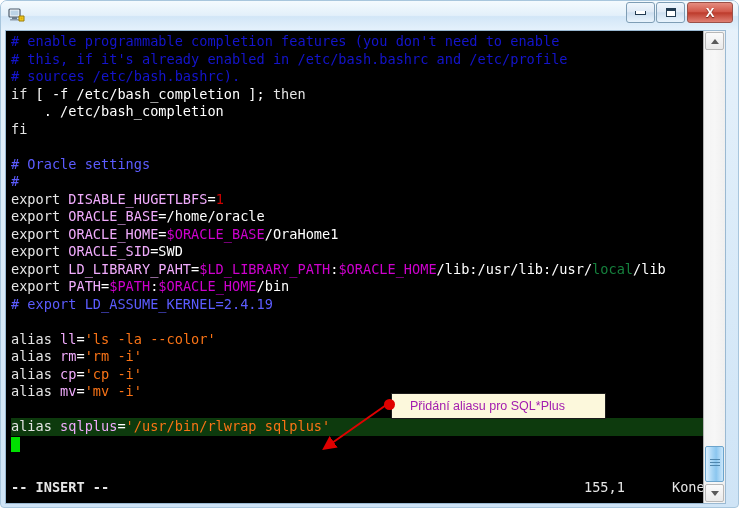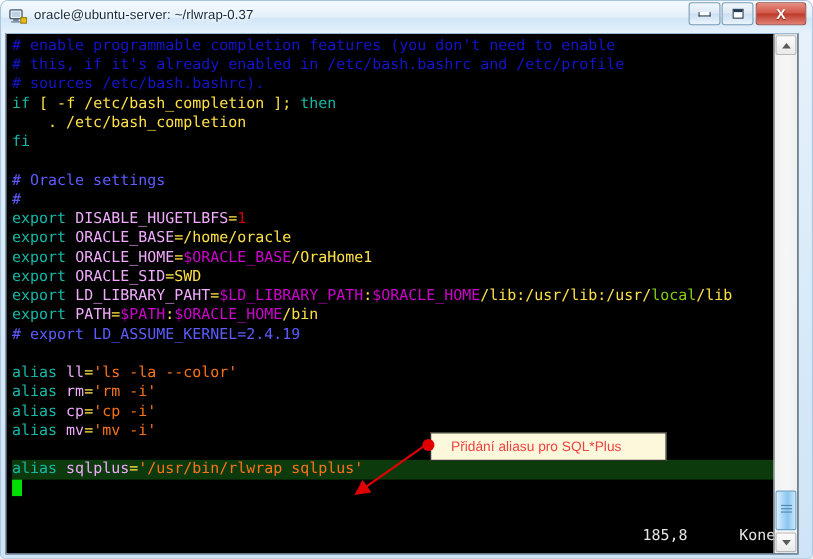--- a/index.html
+++ b/index.html
@@ -80,27 +80,27 @@
     font-size:13.6px;
     line-height:17.5px;
     white-space:pre;
     color:#b0b0b0;
   }
   .row{height:17.5px;white-space:pre;}
 
   
   .c-comment{color:#1414cd;}          
   .c-comment-b{color:#5c5cff;text-align:center;}        
-  .c-key{color:#14b8a6;}              
+  .c-key{color:#e5e5e5;}              
   .c-ident{color:#f0abfc;}            
-  .c-plain{color:#fde047;}            
+  .c-plain{color:#ffffff;}            
   .c-var{color:#cd00cd;}              
   .c-num{color:#cd0000;}              
   .c-str{color:#f97316;}              
-  .c-hl{color:#84cc16;}               
+  .c-hl{color:#15803d;}               
   .hlrow{background:#0d3a0d;}         
   .cursor{display:inline-block;width:9px;height:15px;background:#00e000;vertical-align:-3px;}
 
   
   #statusline{
     position:absolute;left:5px;bottom:4px;width:700px;height:20px;
     font-family:"DejaVu Sans Mono","Liberation Mono",monospace;
     font-size:13.6px;color:#e5e5e5;
     white-space:pre;
   }
@@ -137,21 +137,21 @@
   #callout{
     position:absolute;left:390px;top:392px;width:215px;height:26px;
     box-sizing:border-box;
     background:#fcf8dc;
     border:1px solid #1b1b1b;
     z-index:9;
     display:flex;align-items:center;
   }
   #callout span{
     margin-left:18px;
-    font-size:12.5px;color:#ef4444;
+    font-size:12.5px;color:#a21caf;
     font-family:"Liberation Sans", sans-serif;
     white-space:nowrap;
   }
   #callout-dot{
     position:absolute;left:383px;top:398px;width:11px;height:11px;
     border-radius:50%;background:#e00000;z-index:11;
   }
   #callout-line{position:absolute;left:318px;top:390px;width:80px;height:62px;z-index:10;}
 </style>
 </head>
@@ -163,21 +163,20 @@
     <div id="title-icon">
       <svg width="18" height="18" viewBox="0 0 18 18">
         <rect x="1" y="3" width="11" height="8" rx="1" fill="#f4f7fa" stroke="#4a5a6a" stroke-width="1.2"></rect>
         <rect x="2.5" y="4.5" width="8" height="5" fill="#bcd3e6"></rect>
         <rect x="4" y="11" width="5" height="2" fill="#6a7a8a"></rect>
         <rect x="2" y="13" width="9" height="1.6" rx="0.6" fill="#8a9aaa"></rect>
         <path d="M11 10 l5 0 l0 5 l-5 0 z" fill="#f2d024" stroke="#9c7a06" stroke-width="1"></path>
         <path d="M12.5 11.5 l2 0 l0 2 l-2 0 z" fill="#e0a800"></path>
       </svg>
     </div>
-    <div id="title-text">oracle@ubuntu-server: ~/rlwrap-0.37</div>
 
     <div class="winbtn" id="btn-min">
       <span class="glyph">
           <span class="minbox"></span>
         </span>
     </div>
     <div class="winbtn" id="btn-max">
       <span class="glyph">
           <span class="maxbox"></span>
         </span>
@@ -185,21 +184,22 @@
     <div class="winbtn" id="btn-close">
       <span class="glyph">X</span>
     </div>
   </div>
 
   <div id="term-frame">
 
     <div id="term">
       <div id="screen"><div class="row"><span class="c-comment"># enable programmable completion features (you don't need to enable</span></div><div class="row"><span class="c-comment"># this, if it's already enabled in /etc/bash.bashrc and /etc/profile</span></div><div class="row"><span class="c-comment"># sources /etc/bash.bashrc).</span></div><div class="row"><span class="c-key">if </span><span class="c-plain">[ -f /etc/bash_completion ]; </span><span class="c-key">then</span></div><div class="row"><span class="c-plain">    . /etc/bash_completion</span></div><div class="row"><span class="c-key">fi</span></div><div class="row"><span class="c-plain"></span></div><div class="row"><span class="c-comment-b"># Oracle settings</span></div><div class="row"><span class="c-comment-b">#</span></div><div class="row"><span class="c-key">export </span><span class="c-ident">DISABLE_HUGETLBFS</span><span class="c-plain">=</span><span class="c-num">1</span></div><div class="row"><span class="c-key">export </span><span class="c-ident">ORACLE_BASE</span><span class="c-plain">=/home/oracle</span></div><div class="row"><span class="c-key">export </span><span class="c-ident">ORACLE_HOME</span><span class="c-plain">=</span><span class="c-var">$ORACLE_BASE</span><span class="c-plain">/OraHome1</span></div><div class="row"><span class="c-key">export </span><span class="c-ident">ORACLE_SID</span><span class="c-plain">=SWD</span></div><div class="row"><span class="c-key">export </span><span class="c-ident">LD_LIBRARY_PAHT</span><span class="c-plain">=</span><span class="c-var">$LD_LIBRARY_PATH</span><span class="c-plain">:</span><span class="c-var">$ORACLE_HOME</span><span class="c-plain">/lib:/usr/lib:/usr/</span><span class="c-hl">local</span><span class="c-plain">/lib</span></div><div class="row"><span class="c-key">export </span><span class="c-ident">PATH</span><span class="c-plain">=</span><span class="c-var">$PATH</span><span class="c-plain">:</span><span class="c-var">$ORACLE_HOME</span><span class="c-plain">/bin</span></div><div class="row"><span class="c-comment-b"># export LD_ASSUME_KERNEL=2.4.19</span></div><div class="row"><span class="c-plain"></span></div><div class="row"><span class="c-key">alias </span><span class="c-ident">ll</span><span class="c-plain">=</span><span class="c-str">'ls -la --color'</span></div><div class="row"><span class="c-key">alias </span><span class="c-ident">rm</span><span class="c-plain">=</span><span class="c-str">'rm -i'</span></div><div class="row"><span class="c-key">alias </span><span class="c-ident">cp</span><span class="c-plain">=</span><span class="c-str">'cp -i'</span></div><div class="row"><span class="c-key">alias </span><span class="c-ident">mv</span><span class="c-plain">=</span><span class="c-str">'mv -i'</span></div><div class="row"><span class="c-plain"></span></div><div class="row hlrow"><span class="c-key">alias </span><span class="c-ident">sqlplus</span><span class="c-plain">=</span><span class="c-str">'/usr/bin/rlwrap sqlplus'</span></div><div class="row"><span class="cursor"></span></div></div>
       <div id="statusline">
-        <span id="st-pos">185,8</span>
+        <span id="st-mode">-- INSERT --</span>
+        <span id="st-pos">155,1</span>
         <span id="st-end">Konec</span>
       </div>
     </div>
 
     <div id="scrollbar">
       <div class="sb-btn" id="sb-up">
         <span class="arrow-up"></span>
       </div>
       <div id="sb-thumb">
         <span class="grip">

